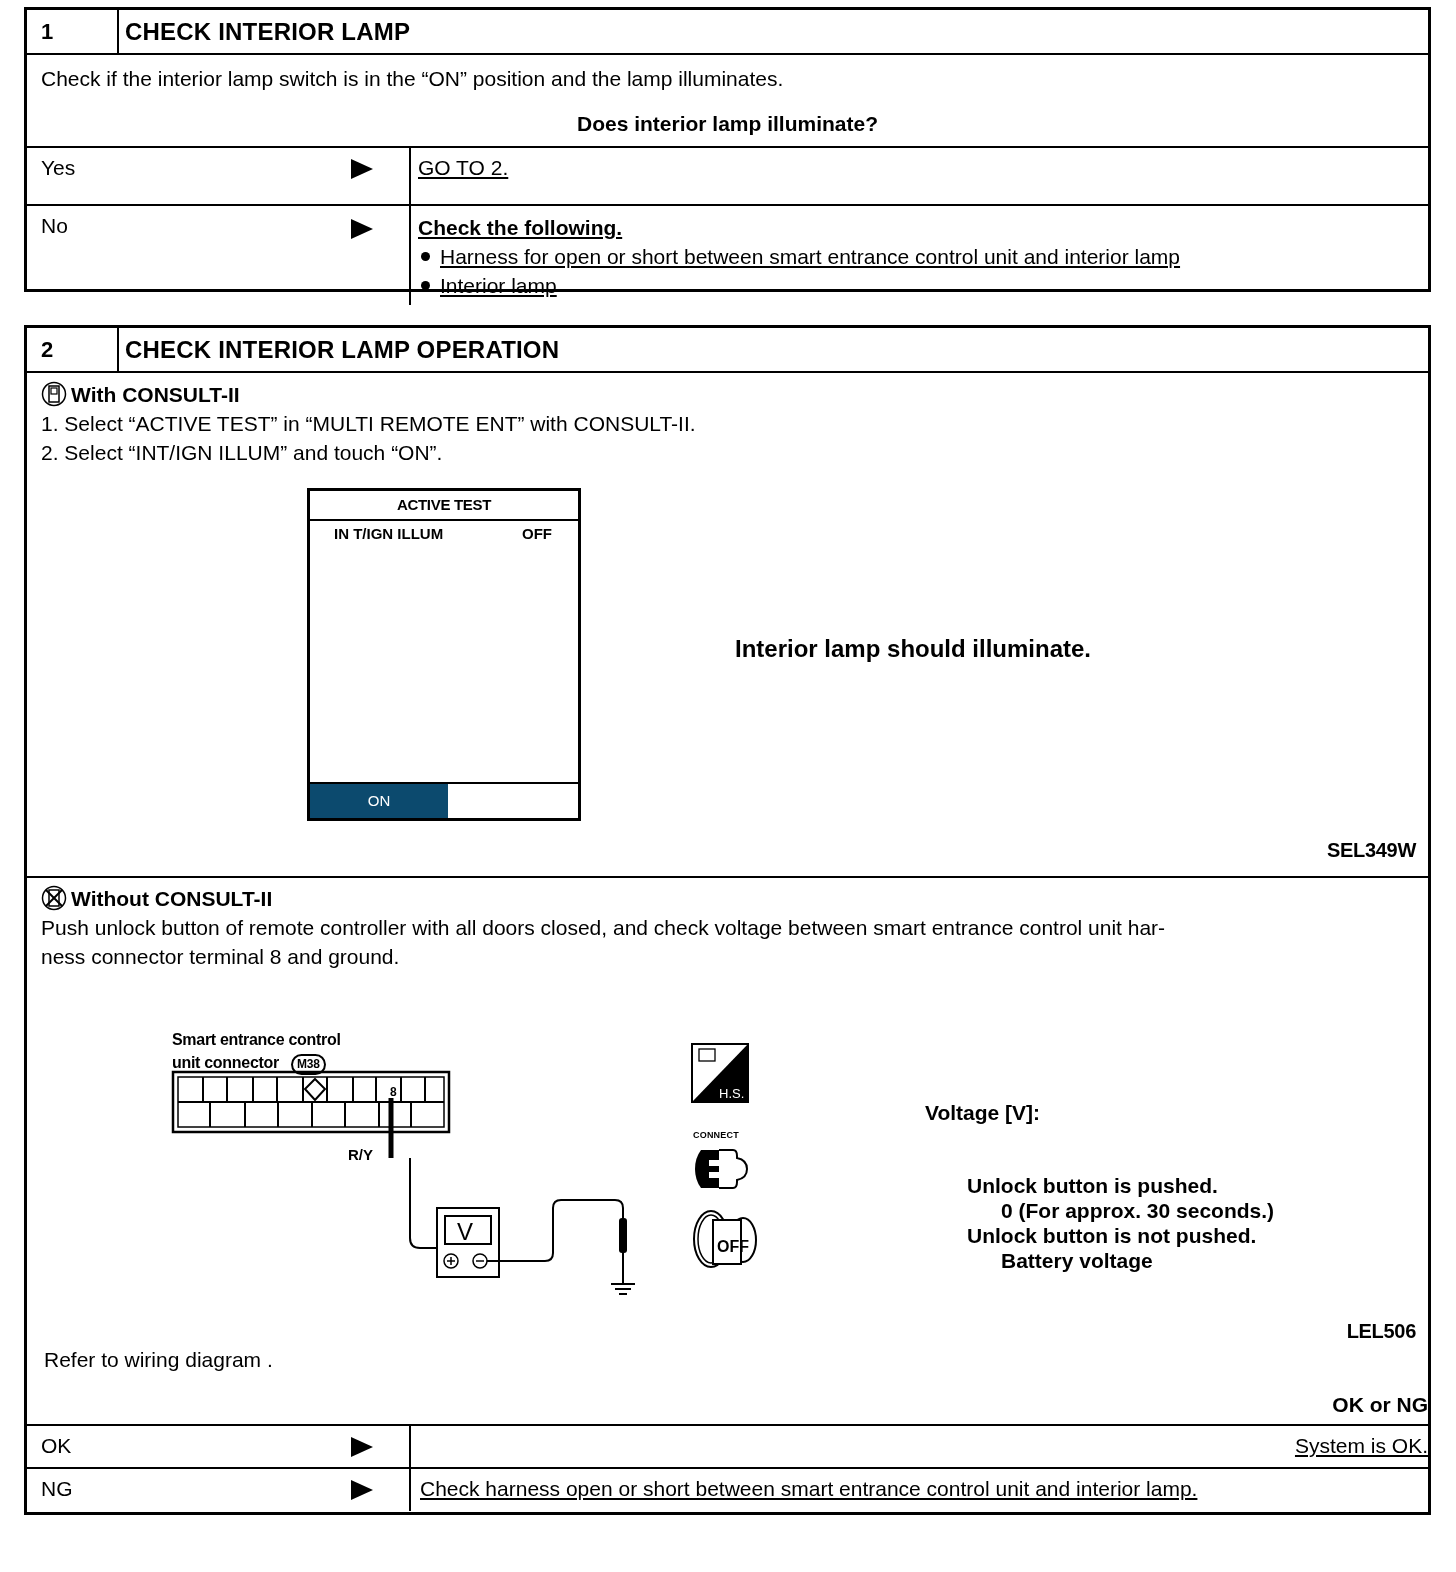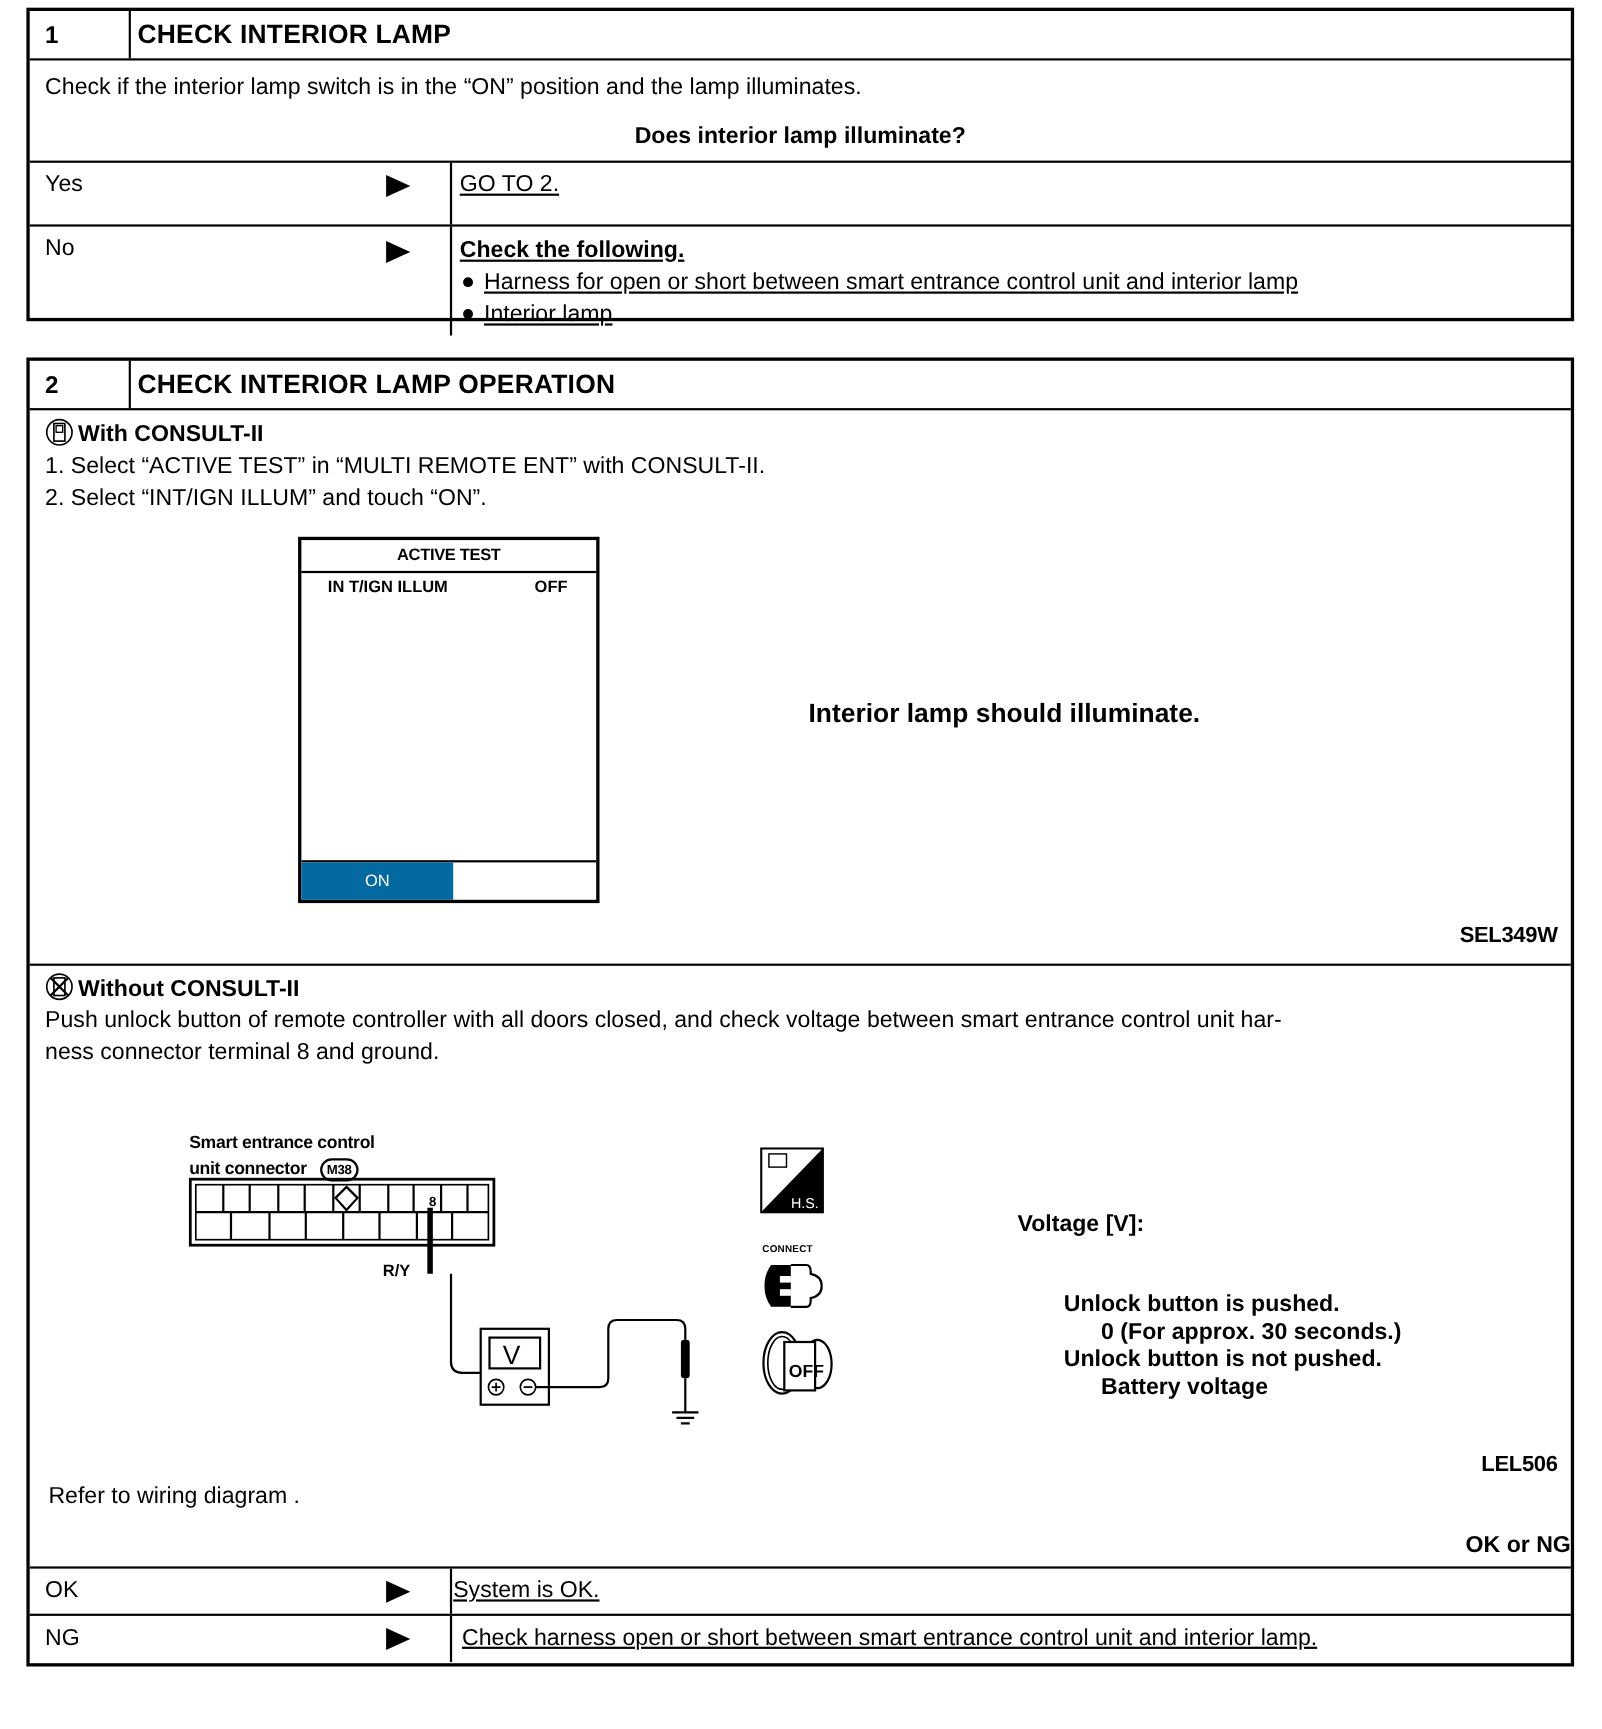--- a/index.html
+++ b/index.html
@@ -19,25 +19,25 @@
 
   .branch { display: flex; }
   .branch .lbl { width: 384px; position: relative; padding-left: 14px; font-size: 21px; border-right: 2px solid #000; }
   .branch .arrow { position: absolute; right: 36px; width: 0; height: 0; border-top: 10px solid transparent; border-bottom: 10px solid transparent; border-left: 22px solid #000; }
   .branch .res { flex: 1; padding-left: 7px; font-size: 21px; text-decoration: underline; }
 
   .bullet { display: flex; align-items: center; }
   .bullet .dot { width: 9px; height: 9px; border-radius: 50%; background: #000; margin: 0 10px 0 3px; flex: none; }
 
   
-  .screen { position: absolute; border: 3px solid #000; background: #fff; }
+  .screen { position: absolute; border: 3px solid #000; background: #fff; margin-left: 36px; }
   .screen .s-title { height: 30px; border-bottom: 2px solid #000; text-align: center; font-weight: bold; font-size: 15px; line-height: 28px; letter-spacing: -0.3px; }
   .screen .s-item { display: flex; justify-content: space-between; padding: 4px 26px 0 24px; font-weight: bold; font-size: 15px; }
   .screen .s-btns { position: absolute; left: 0; right: 0; bottom: 0; height: 36px; display: flex; border-top: 2px solid #000; }
-  .screen .s-on { width: 138px; background: #0369a1; color: #fff; text-align: center; line-height: 34px; font-size: 15px; }
+  .screen .s-on { width: 138px; background: #0c4a6e; color: #fff; text-align: center; line-height: 34px; font-size: 15px; }
   .screen .s-blank { flex: 1; }
 
   .fig-code { position: absolute; font-size: 20px; font-weight: bold; letter-spacing: -0.3px; }
 
   .circle-icon { display: inline-block; width: 26px; height: 26px; vertical-align: -5px; margin-right: 4px; }
 
   .abs { position: absolute; }
 </style>
 </head>
 <body>
@@ -214,21 +214,21 @@
     <div class="fig-code" style="right:12px; top:442px;">LEL506</div>
     <div class="abs txt" style="left:17px; top:467px;">Refer to wiring diagram .</div>
     <div class="abs txt bold" style="left:0; right:0; top:512px; text-align:right;">OK or NG</div>
   </div>
 
   <div class="row branch" style="height:43px;">
     <div class="lbl" style="line-height:40px;">
       <span>OK</span>
       <span class="arrow" style="top:11px;"></span>
     </div>
-    <div class="res" style="line-height:40px; padding-left:1px;">System is OK.</div>
+    <div class="res" style="line-height:40px; padding-left:23px;text-align:right;">System is OK.</div>
   </div>
   <div class="row branch" style="height:42px;">
     <div class="lbl" style="line-height:40px;">
       <span>NG</span>
       <span class="arrow" style="top:11px;"></span>
     </div>
     <div class="res" style="line-height:40px; padding-left:9px;">Check harness open or short between smart entrance control unit and interior lamp.</div>
   </div>
 </div>
 

